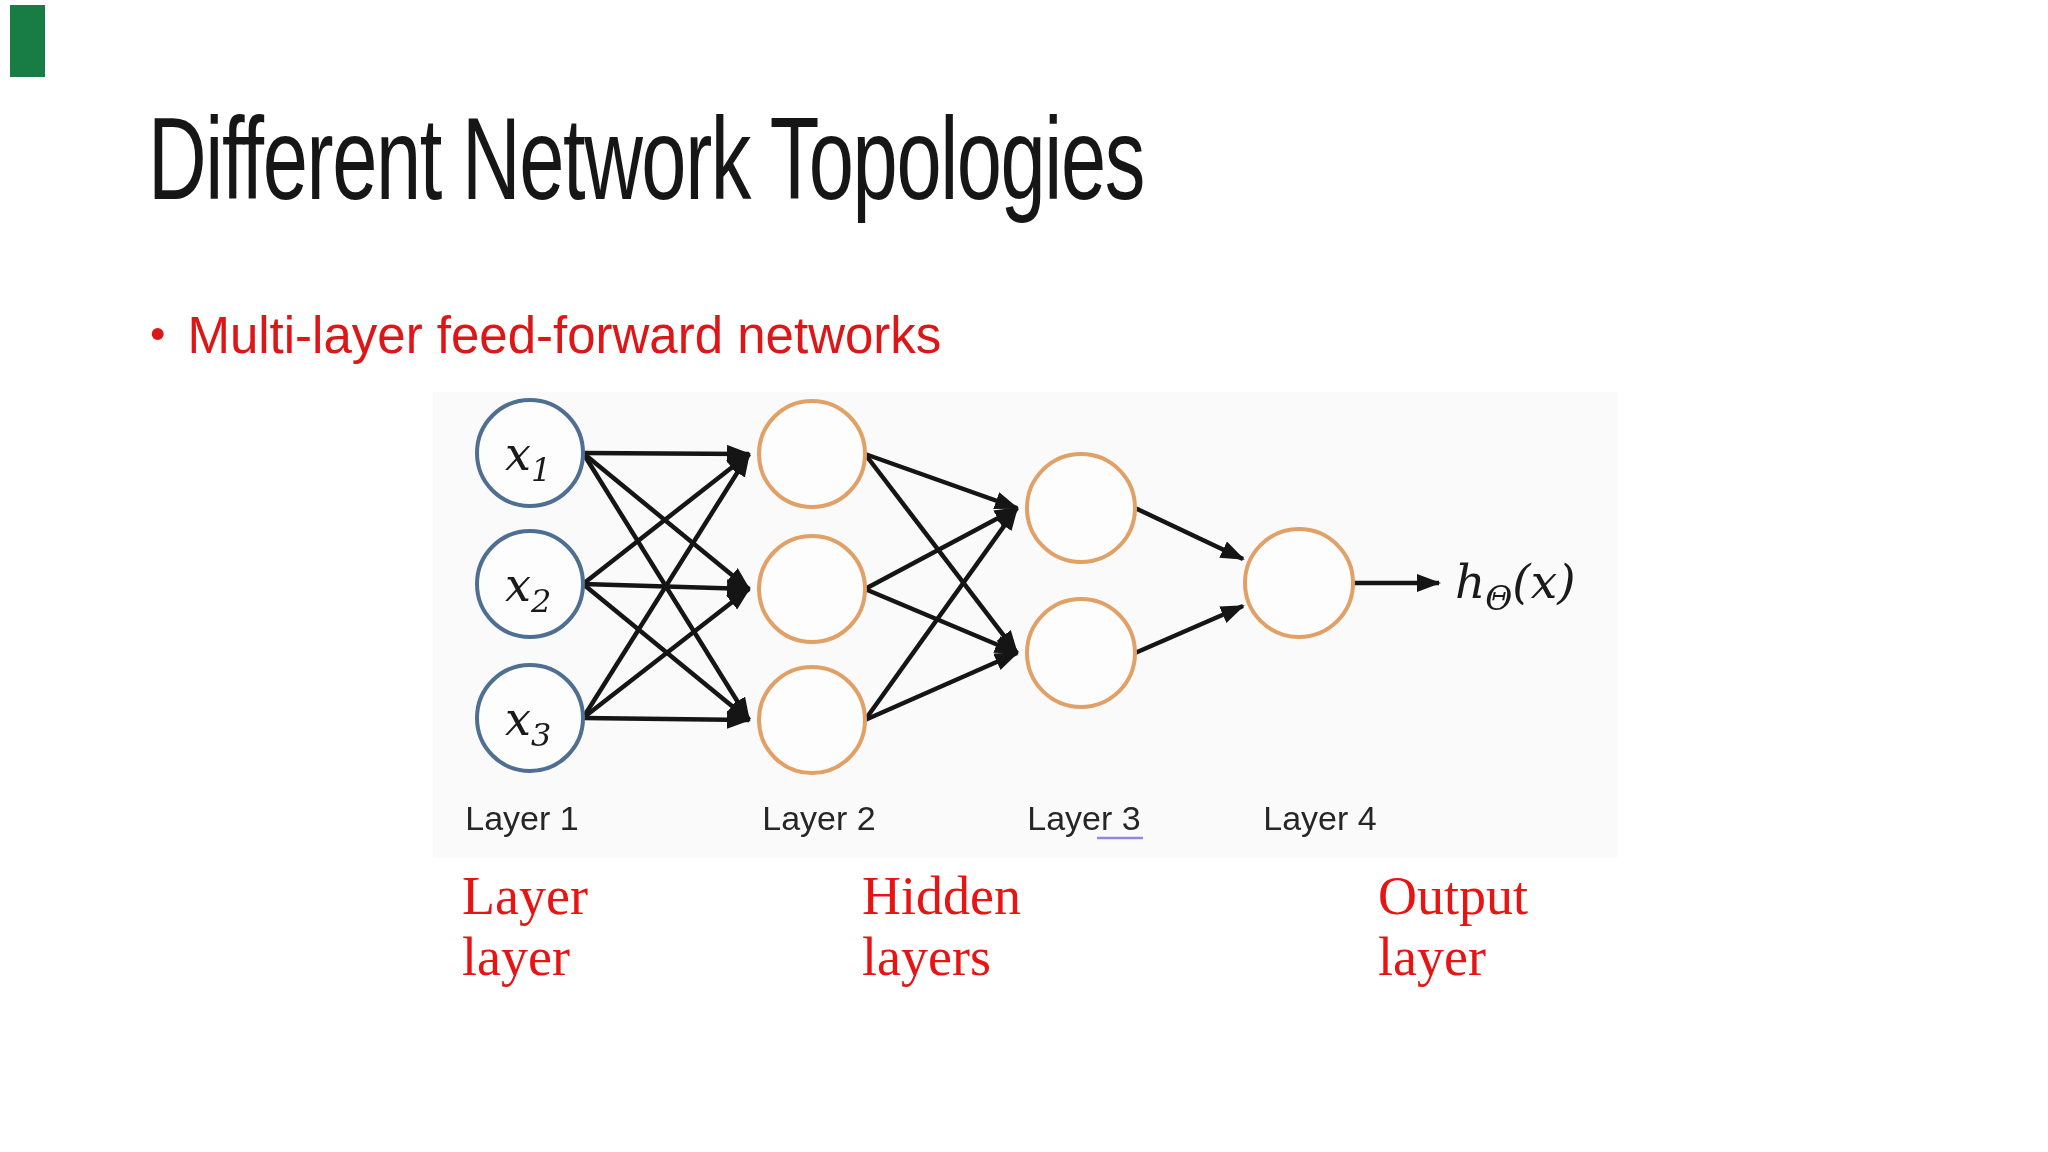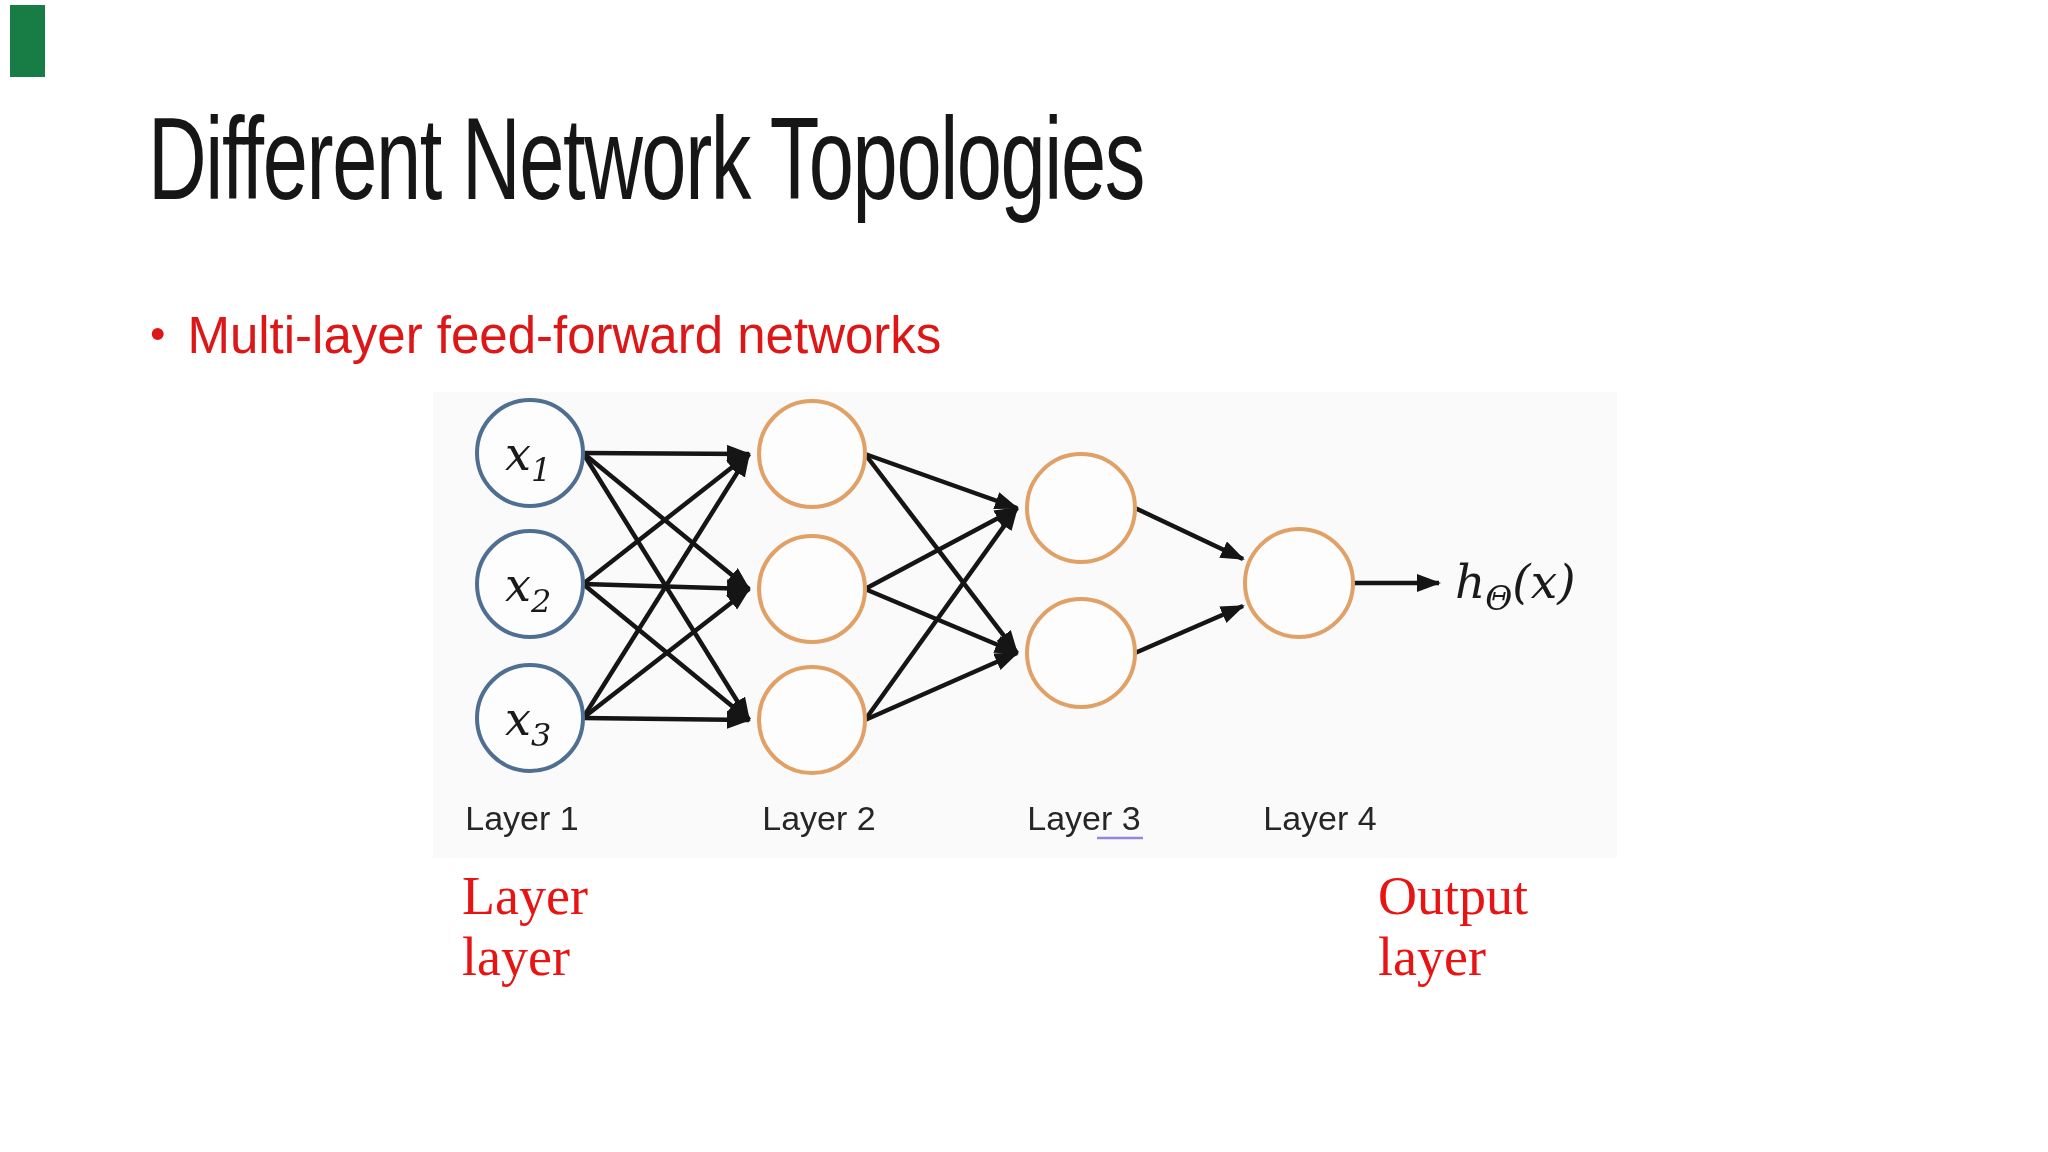--- a/index.html
+++ b/index.html
@@ -102,18 +102,22 @@
     <text class="layerlbl" x="386" y="438" text-anchor="middle">Layer 2</text>
     <text class="layerlbl" x="651" y="438" text-anchor="middle">Layer 3</text>
     <text class="layerlbl" x="887" y="438" text-anchor="middle">Layer 4</text>
     <line x1="664" y1="446" x2="710" y2="446" stroke="#7f74e0" stroke-width="2.5" opacity="0.85"></line>
   </svg>
 
   <div class="anno anno-input">
     <span>Layer</span>
     <span>layer</span>
   </div>
+  <div class="anno anno-hidden">
+    <span>Hidden</span>
+    <span>layers</span>
+  </div>
   <div class="anno anno-output">
     <span>Output</span>
     <span>layer</span>
   </div>
 
 </div>
 
 </body></html>

